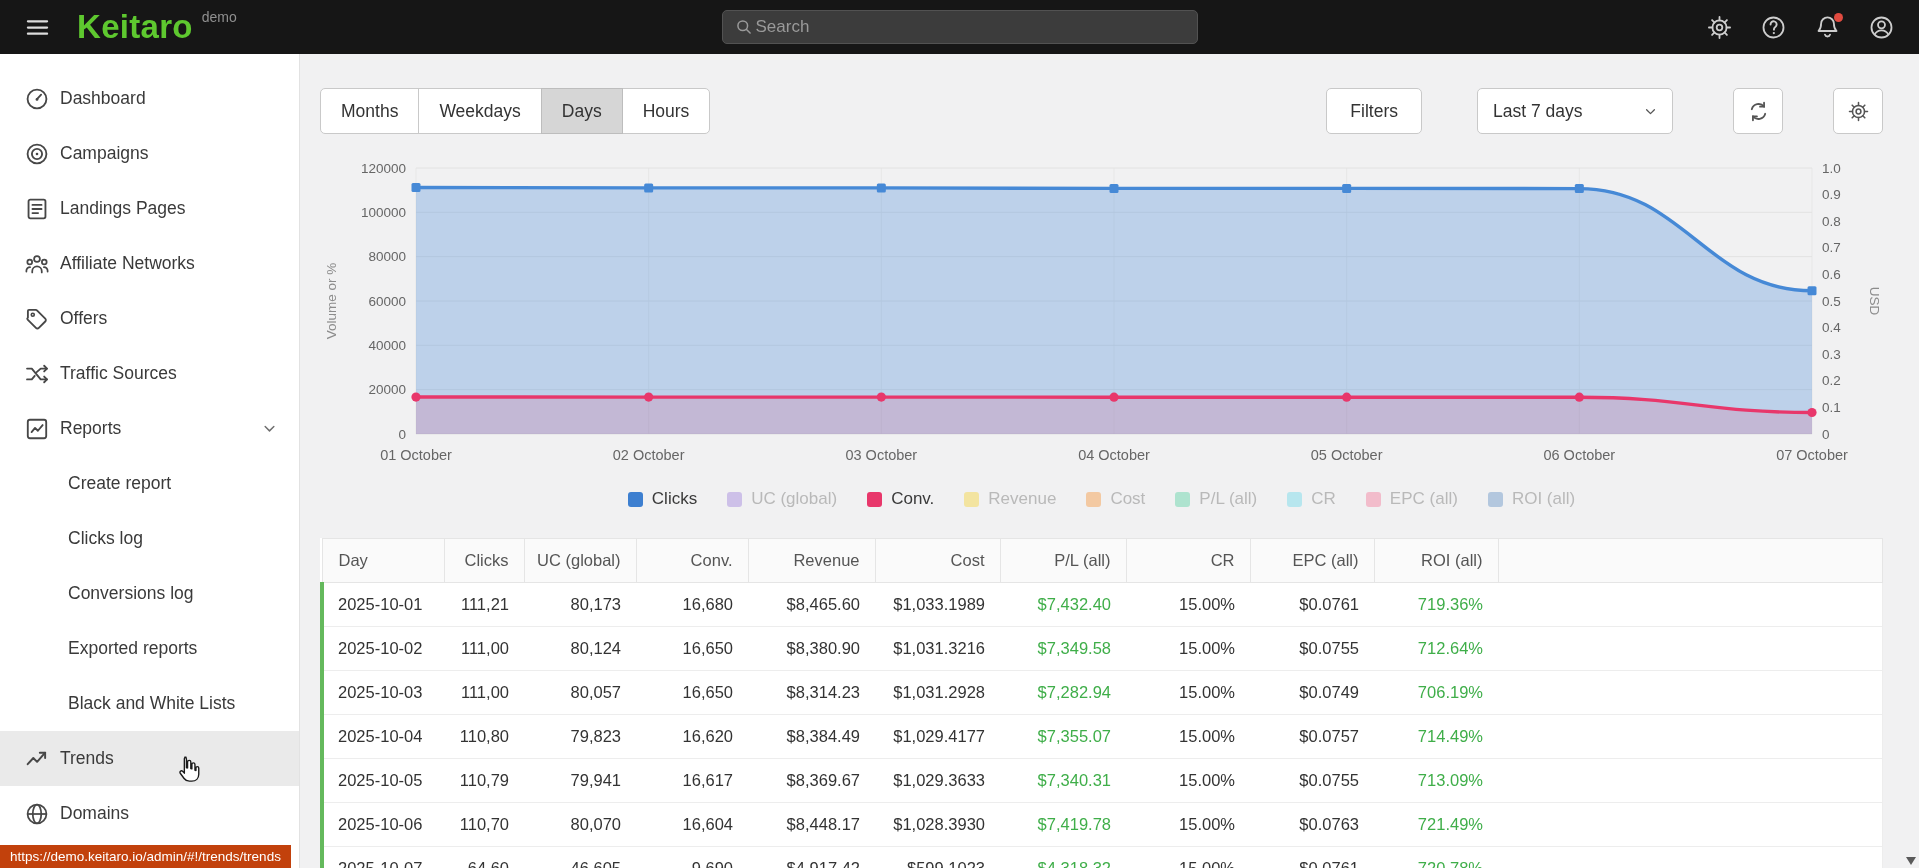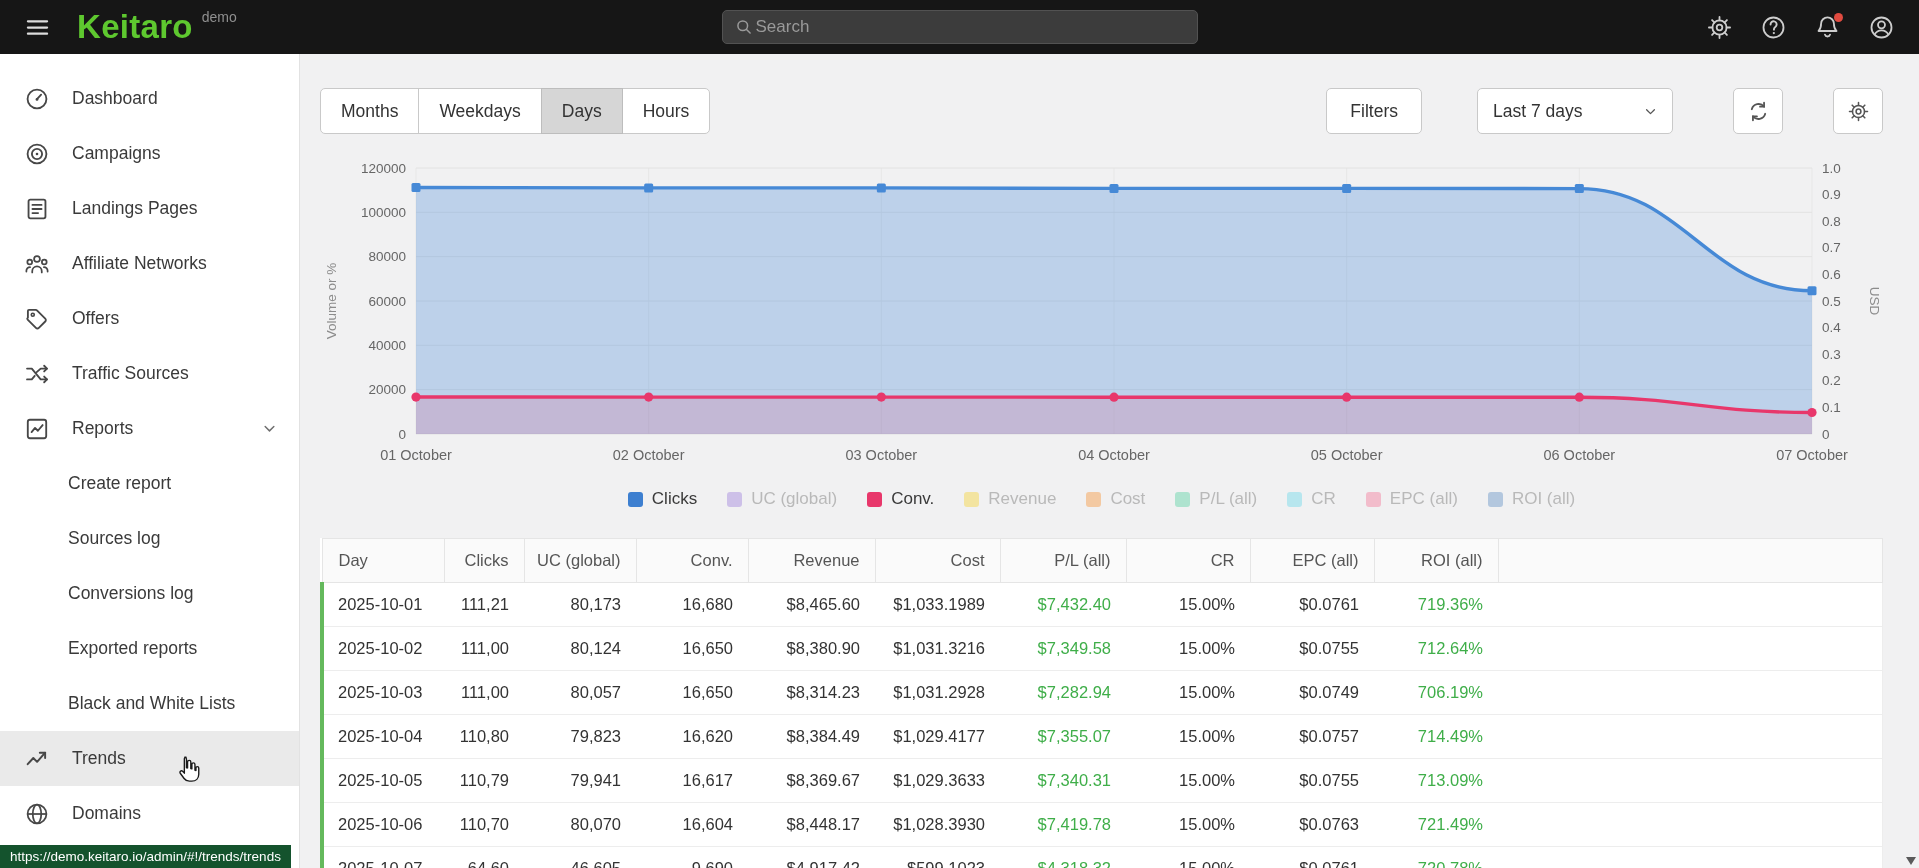--- a/index.html
+++ b/index.html
@@ -21,29 +21,29 @@
     padding:0 11px; }
   .search-ic { color:#9a9a9a; display:inline-flex; }
   .search-ic svg { width:20px; height:20px; }
   .searchbox input { flex:1; background:transparent; border:none; outline:none; color:#e0e0e0; font-size:17px; font-family:inherit; }
   .searchbox input::placeholder { color:#9a9a9a; }
   .top-actions { margin-left:auto; display:flex; align-items:center; gap:27px; }
   .badge-dot { position:absolute; top:-1px; right:-2px; width:9px; height:9px; background:#e14b40; border-radius:50%; }
   
   .sidebar { position:absolute; top:54px; left:0; bottom:0; width:300px; background:#fff;
     border-right:1px solid #e2e2e2; padding-top:17px; z-index:10; }
-  .side-item { height:55px; display:flex; align-items:center; padding:0 20px 0 24px; gap:22px;
+  .side-item { height:55px; display:flex; align-items:center; padding:0 20px 0 24px; gap:10px;
     font-size:17.5px; color:#3a3a3a; cursor:pointer; }
   .side-item.sub { padding-left:68px; }
   .side-item.active { background:#eaeaea; }
   .s-icwrap { width:26px; height:26px; color:#474747; display:inline-flex; flex:none; }
   .s-icwrap svg { width:26px; height:26px; }
   .chev { margin-left:auto; color:#6e6e6e; display:inline-flex; }
   .chev svg { width:19px; height:19px; }
-  .statusbar { position:absolute; left:0; bottom:0; height:23px; line-height:23px; background:#14532d;
+  .statusbar { position:absolute; left:0; bottom:0; height:23px; line-height:23px; background:#c2410c;
     color:#fff; font-size:13.5px; padding:0 10px; z-index:50; white-space:nowrap; }
   
   .main { position:absolute; left:300px; top:54px; right:0; bottom:0; padding:34px 36px 0 20px; overflow:hidden; }
   .toolbar { display:flex; align-items:center; }
   .tabgroup { display:inline-flex; }
   .tab { height:46px; padding:0 20px; display:flex; align-items:center; background:#fff;
     border:1px solid #c9c9c9; margin-left:-1px; font-size:17.5px; color:#333; cursor:pointer; }
   .tab:first-child { margin-left:0; border-radius:5px 0 0 5px; }
   .tab:last-child { border-radius:0 5px 5px 0; }
   .tab.active { background:#d6d6d6; border-color:#bdbdbd; position:relative; z-index:1; }
@@ -212,21 +212,21 @@
         <span class="chev">
           <svg class="" viewBox="0 0 24 24" fill="none" stroke="currentColor">
             <path d="M6.5 9.5l5.5 5.5 5.5-5.5" stroke-width="1.8" stroke-linecap="round" stroke-linejoin="round"></path>
           </svg>
         </span>
       </div>
       <div class="side-item sub">
         <span>Create report</span>
       </div>
       <div class="side-item sub">
-        <span>Sources log</span>
+        <span>Clicks log</span>
       </div>
       <div class="side-item sub">
         <span>Conversions log</span>
       </div>
       <div class="side-item sub">
         <span>Exported reports</span>
       </div>
       <div class="side-item sub">
         <span>Black and White Lists</span>
       </div>

